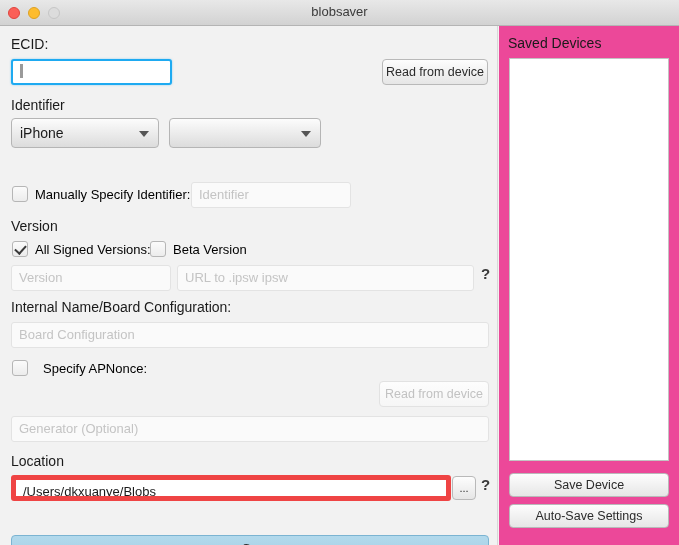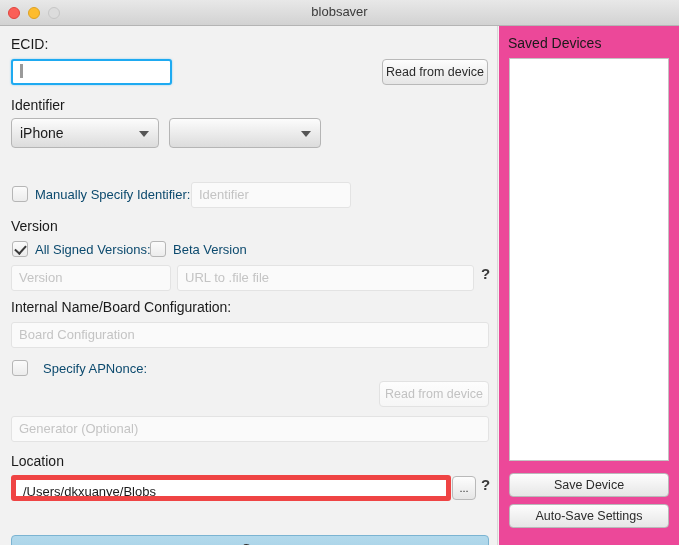--- a/index.html
+++ b/index.html
@@ -182,21 +182,21 @@
     content: "";
     position: absolute;
     left: 4px; top: 1px;
     width: 5px; height: 9px;
     border: solid #3a3a3a;
     border-width: 0 2px 2px 0;
     transform: rotate(42deg);
   }
   .check-label {
     font-size: 13px;
-    color: #0c4a6e;
+    color: #000000;
   }
   .help {
     position: absolute;
     font-size: 15px;
     color: #3a3a3a;
     font-weight: bold;
   }
   .list-box {
     position: absolute;
     box-sizing: border-box;
@@ -245,21 +245,21 @@
       <div class="section-label" style="left:11px; top:192px;">Version</div>
       <div class="check-row" style="left:12px; top:215px;">
         <div class="checkbox checked"></div>
         <div class="check-label">All Signed Versions:</div>
       </div>
       <div class="check-row" style="left:150px; top:215px;">
         <div class="checkbox"></div>
         <div class="check-label">Beta Version</div>
       </div>
       <div class="field disabled" style="left:11px; top:239px; width:160px;">Version</div>
-      <div class="field disabled" style="left:177px; top:239px; width:297px;">URL to .file file</div>
+      <div class="field disabled" style="left:177px; top:239px; width:297px;">URL to .ipsw ipsw</div>
       <div class="help" style="left:481px; top:239px;">?</div>
 
       <div class="section-label" style="left:11px; top:273px;">Internal Name/Board Configuration:</div>
       <div class="field disabled" style="left:11px; top:296px; width:478px;">Board Configuration</div>
 
       <div class="check-row" style="left:12px; top:334px;gap:15px;">
         <div class="checkbox"></div>
         <div class="check-label">Specify APNonce:</div>
       </div>
       <div class="btn disabled" style="left:379px; top:355px; width:110px;">Read from device</div>

